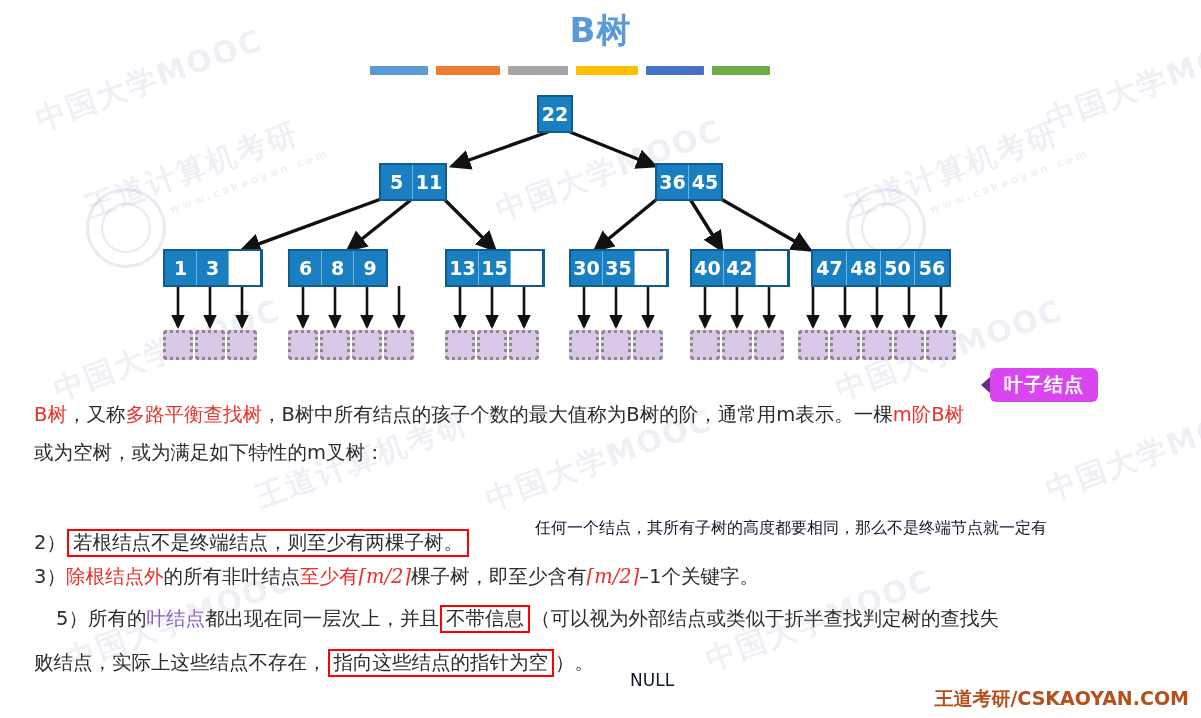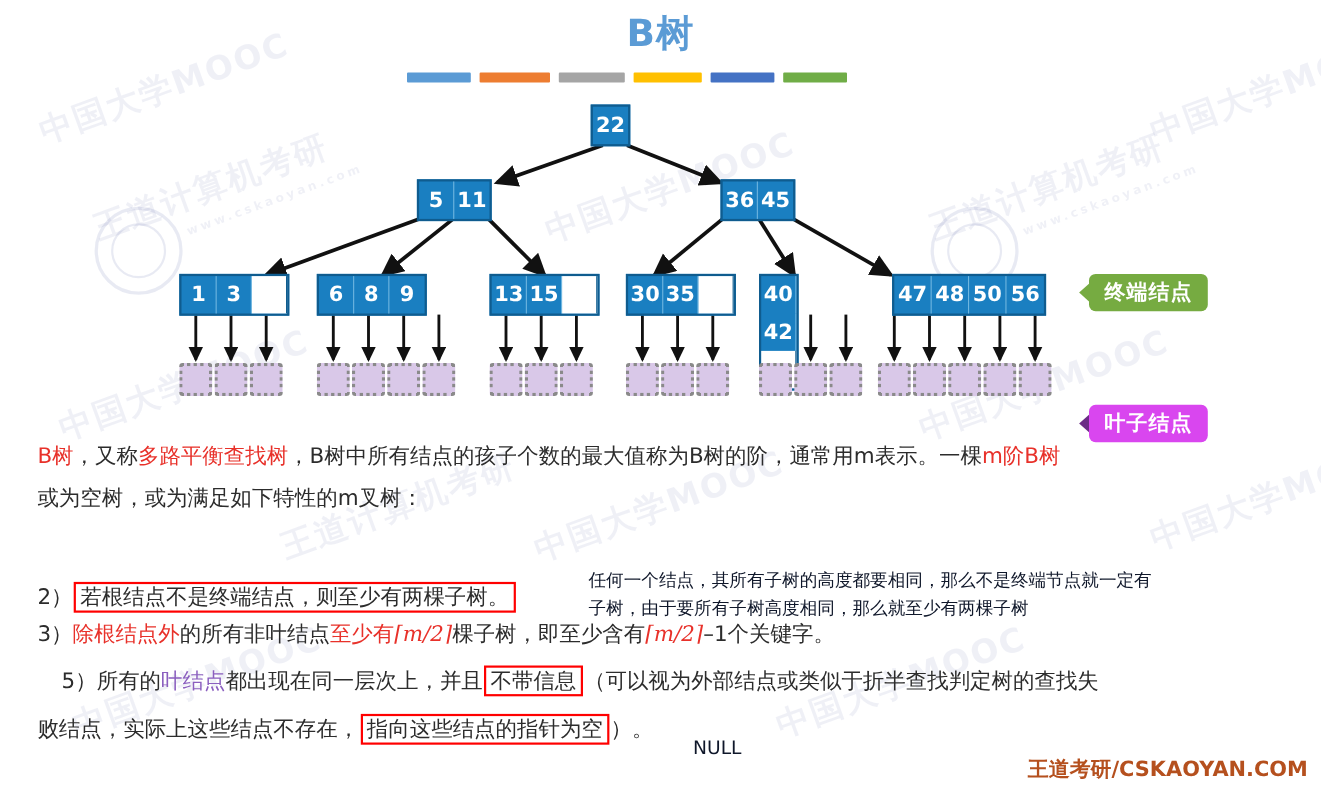--- a/index.html
+++ b/index.html
@@ -196,21 +196,21 @@
       <div class="node" style="left: 445px; top: 249px;">
         <div class="cell">13</div>
         <div class="cell">15</div>
         <div class="cell empty"></div>
       </div>
       <div class="node" style="left: 569px; top: 249px;">
         <div class="cell">30</div>
         <div class="cell">35</div>
         <div class="cell empty"></div>
       </div>
-      <div class="node" style="left: 690px; top: 249px; flex-direction: column;">
+      <div class="node" style="left: 690px; top: 249px;">
         <div class="cell">40</div>
         <div class="cell">42</div>
         <div class="cell empty"></div>
       </div>
       <div class="node" style="left: 811px; top: 249px;">
         <div class="cell w4">47</div>
         <div class="cell w4">48</div>
         <div class="cell w4">50</div>
         <div class="cell w4">56</div>
       </div>
@@ -230,23 +230,20 @@
       <div class="leaf" style="left: 690px; top: 330px;"></div>
       <div class="leaf" style="left: 722px; top: 330px;"></div>
       <div class="leaf" style="left: 754px; top: 330px;"></div>
       <div class="leaf" style="left: 798px; top: 330px;"></div>
       <div class="leaf" style="left: 830px; top: 330px;"></div>
       <div class="leaf" style="left: 862px; top: 330px;"></div>
       <div class="leaf" style="left: 894px; top: 330px;"></div>
       <div class="leaf" style="left: 926px; top: 330px;"></div>
     </div>
 
-  <div class="tag green" style="left:990px;top:249px;">
-    <span>终端结点</span>
-  </div>
   <div class="tag purple" style="left:990px;top:368px;">
     <span>叶子结点</span>
   </div>
 
   <div class="body-text" style="left:34px;top:405px;">
     <span class="red">B树</span><span>，又称</span><span class="red">多路平衡查找树</span><span>，B树中所有结点的孩子个数的最大值称为B树的阶，通常用m表示。一棵</span><span class="red">m阶B树</span>
   </div>
 
   <div class="body-text" style="left:34px;top:443px;">或为空树，或为满足如下特性的m叉树：</div>
 
@@ -262,19 +259,18 @@
   <div class="body-text" style="left:34px;top:605px;margin-left:22px;">
     <span>5）</span><span>所有的</span><span class="purpleTxt">叶结点</span><span>都出现在同一层次上，并且</span><span class="boxed">不带信息</span><span>（可以视为外部结点或类似于折半查找判定树的查找失</span>
   </div>
 
   <div class="body-text" style="left:34px;top:649px;">
     <span>败结点，实际上这些结点不存在，</span><span class="boxed">指向这些结点的指针为空</span><span>）。</span>
   </div>
 
   <div class="annot" style="left:535px;top:515px;">
     <div>任何一个结点，其所有子树的高度都要相同，那么不是终端节点就一定有</div>
-    <div>子树，由于要所有子树高度相同，那么就至少有两棵子树</div>
   </div>
 
   <div class="annot" style="left:630px;top:668px;font-size:17px;">NULL</div>
 
   <div class="footer">王道考研/CSKAOYAN.COM</div>
 </div>
 
 </body></html>

